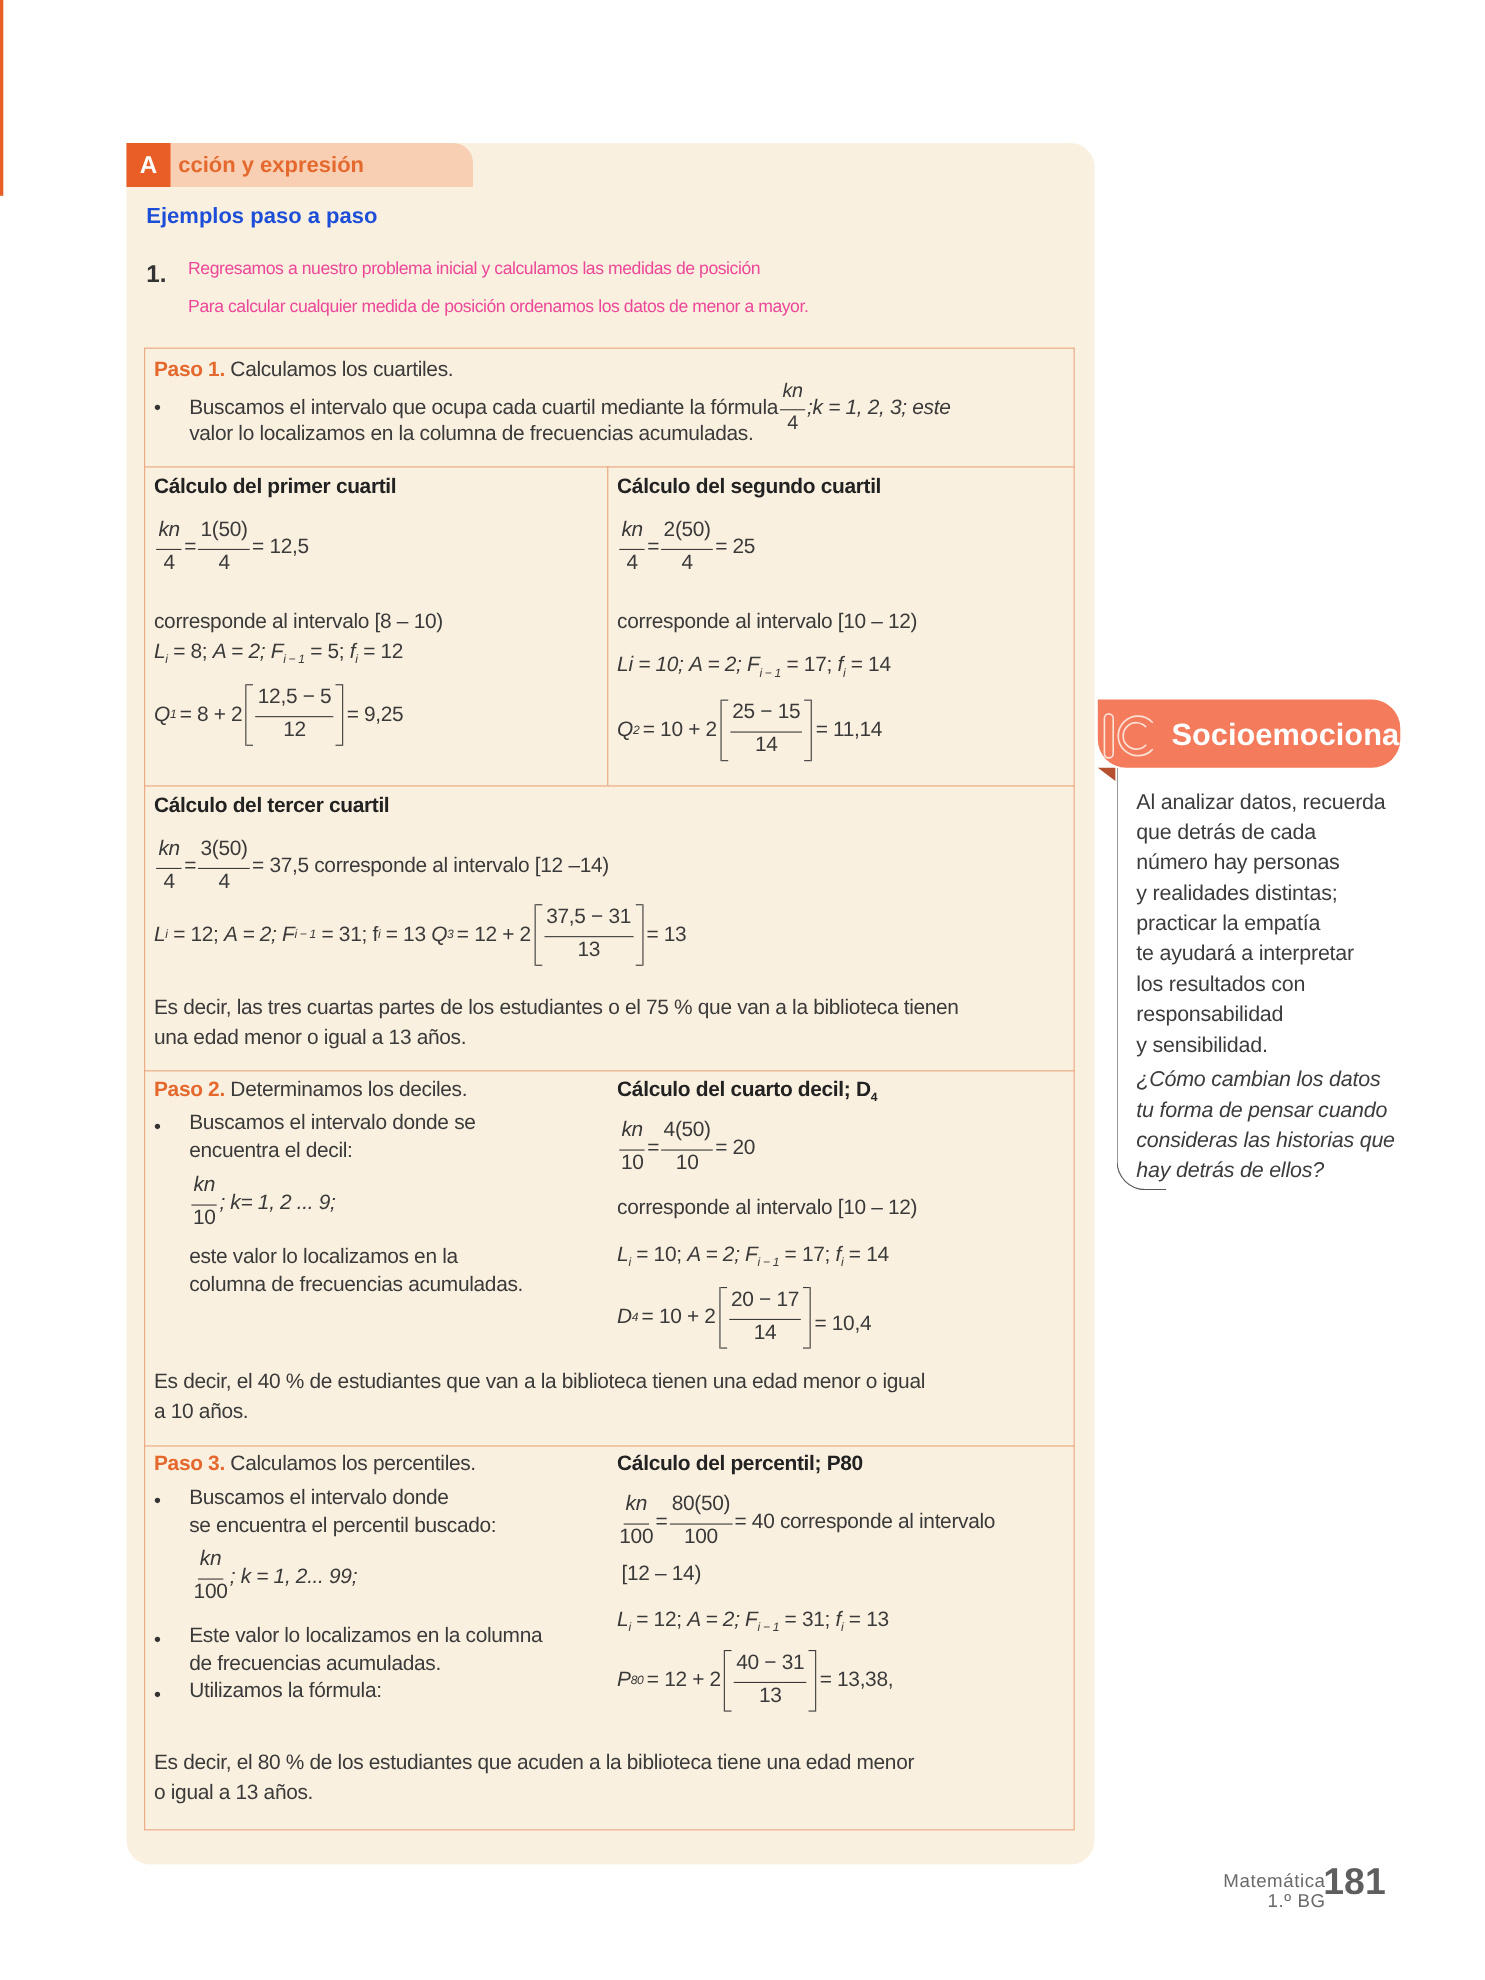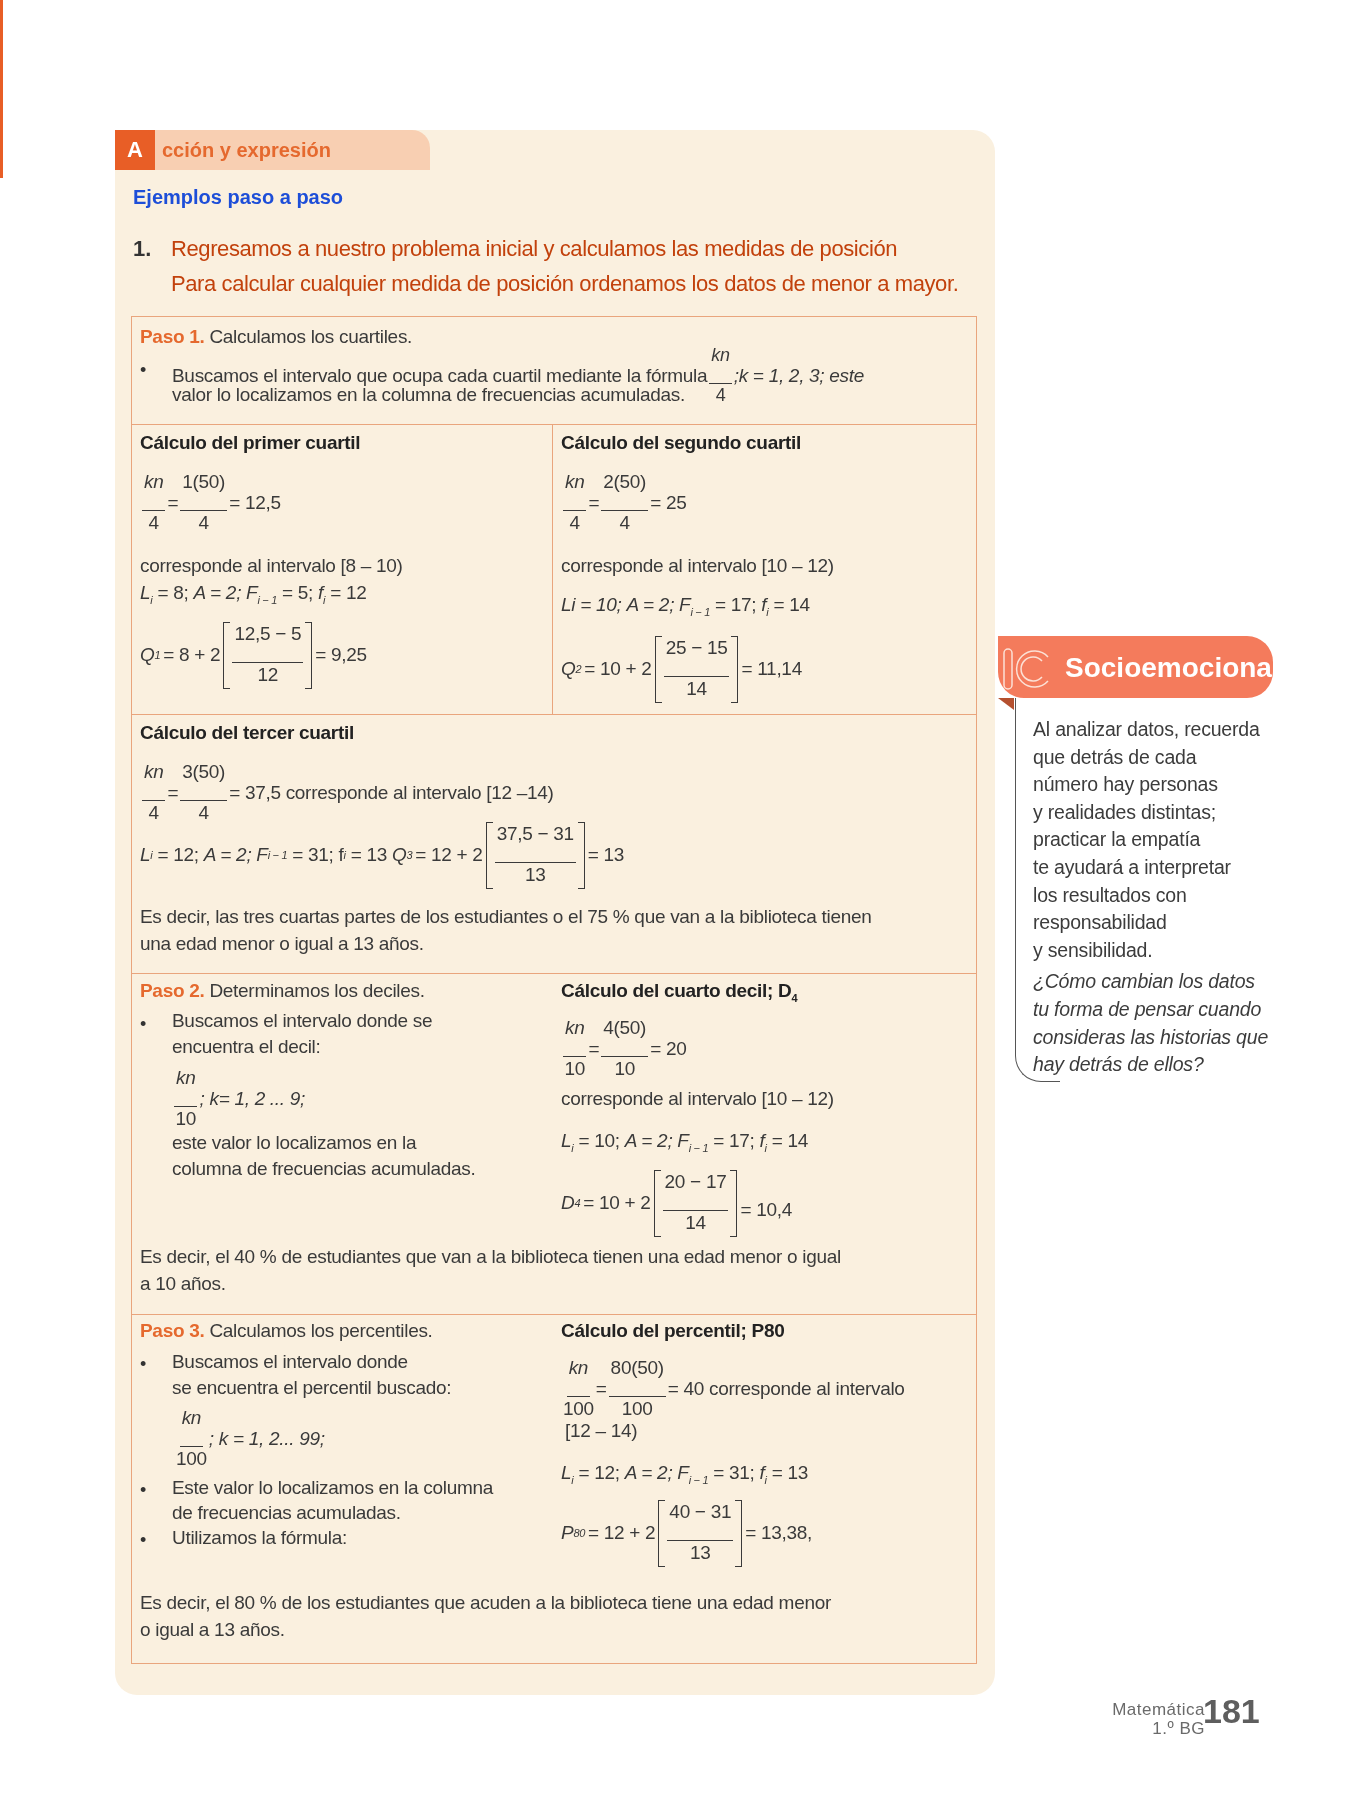--- a/index.html
+++ b/index.html
@@ -9,35 +9,35 @@
   .edge-bar { position: absolute; left: 0; top: 0; width: 3px; height: 178px; background: #E85E26; }
 
   .card { position: absolute; left: 115px; top: 130px; width: 880px; height: 1565px; background: #FAF0DF; border-radius: 0 22px 22px 22px; }
   .card-header { position: absolute; left: 115px; top: 130px; width: 315px; height: 40px; background: #F8CFB2; border-radius: 0 18px 0 0; }
   .card-header-letter { position: absolute; left: 115px; top: 130px; width: 40px; height: 40px; background: #E85E26; color: #fff; font-weight: bold; font-size: 22px; line-height: 40px; text-align: center; }
   .card-header-text { position: absolute; left: 162px; top: 130px; height: 40px; line-height: 40px; color: #E5692E; font-weight: bold; font-size: 20px; }
 
   .section-title { position: absolute; left: 133px; top: 186px; font-weight: bold; font-size: 20px; color: #1d4ed8; }
 
   .item-num { position: absolute; left: 133px; top: 236px; font-weight: bold; font-size: 22px; color: #333; }
-  .item-line { position: absolute; left: 171px; font-size: 22px; color: #c2410c; letter-spacing: -0.4px; }
+  .item-line { position: absolute; left: 171px; font-size: 16px; color: #ec4899; letter-spacing: -0.4px; }
 
   .table-box { position: absolute; left: 131px; top: 316px; width: 846px; height: 1348px; border: 1.5px solid #E9A57D; }
   .hline { position: absolute; left: 131px; width: 846px; height: 0; border-top: 1.5px solid #E9A57D; }
   .vline { position: absolute; width: 0; border-left: 1.5px solid #E9A57D; }
 
   .txt { position: absolute; font-size: 19px; color: #3a3a3a; white-space: nowrap; letter-spacing: -0.3px; }
   .bold { font-weight: bold; color: #222; }
   .paso { color: #E5692E; font-weight: bold; }
   .bullet { position: absolute; font-size: 18px; color: #333; }
   .math { font-family: "Liberation Sans", "DejaVu Sans", sans-serif; font-style: italic; }
   .sub { font-size: 11px; vertical-align: -5px; font-style: italic; }
 
   .frac { display: inline-flex; flex-direction: column; align-items: center; vertical-align: middle; margin: 0 2px; }
-  .frac .num { padding: 0 2px 17px; border-bottom: 1px solid #3a3a3a; line-height: 1.1; }
+  .frac .num { padding: 0 2px 6px; border-bottom: 1px solid #3a3a3a; line-height: 1.1; }
   .frac .den { line-height: 1.2; padding-top: 1px; }
   .brk { display: inline-flex; align-items: center; vertical-align: middle; border-left: 1.5px solid #3a3a3a; border-right: 1.5px solid #3a3a3a; padding: 2px 6px; position: relative; }
   .brk::before, .brk::after { content: ""; position: absolute; top: 0; bottom: 0; width: 6px; border-top: 1.5px solid #3a3a3a; border-bottom: 1.5px solid #3a3a3a; }
   .brk::before { left: 0; }
   .brk::after { right: 0; }
 
   .socio-head { position: absolute; left: 998px; top: 636px; width: 275px; height: 62px; background: #F47B5C; border-radius: 0 26px 26px 26px; }
   .socio-fold { position: absolute; left: 998px; top: 698px; width: 0; height: 0; border-top: 12px solid #B5502F; border-left: 16px solid transparent; }
   .socio-logo { position: absolute; left: 1000px; top: 645px; width: 52px; height: 48px; }
   .socio-title { position: absolute; left: 1065px; top: 652px; color: #fff; font-weight: bold; font-size: 28px; }

